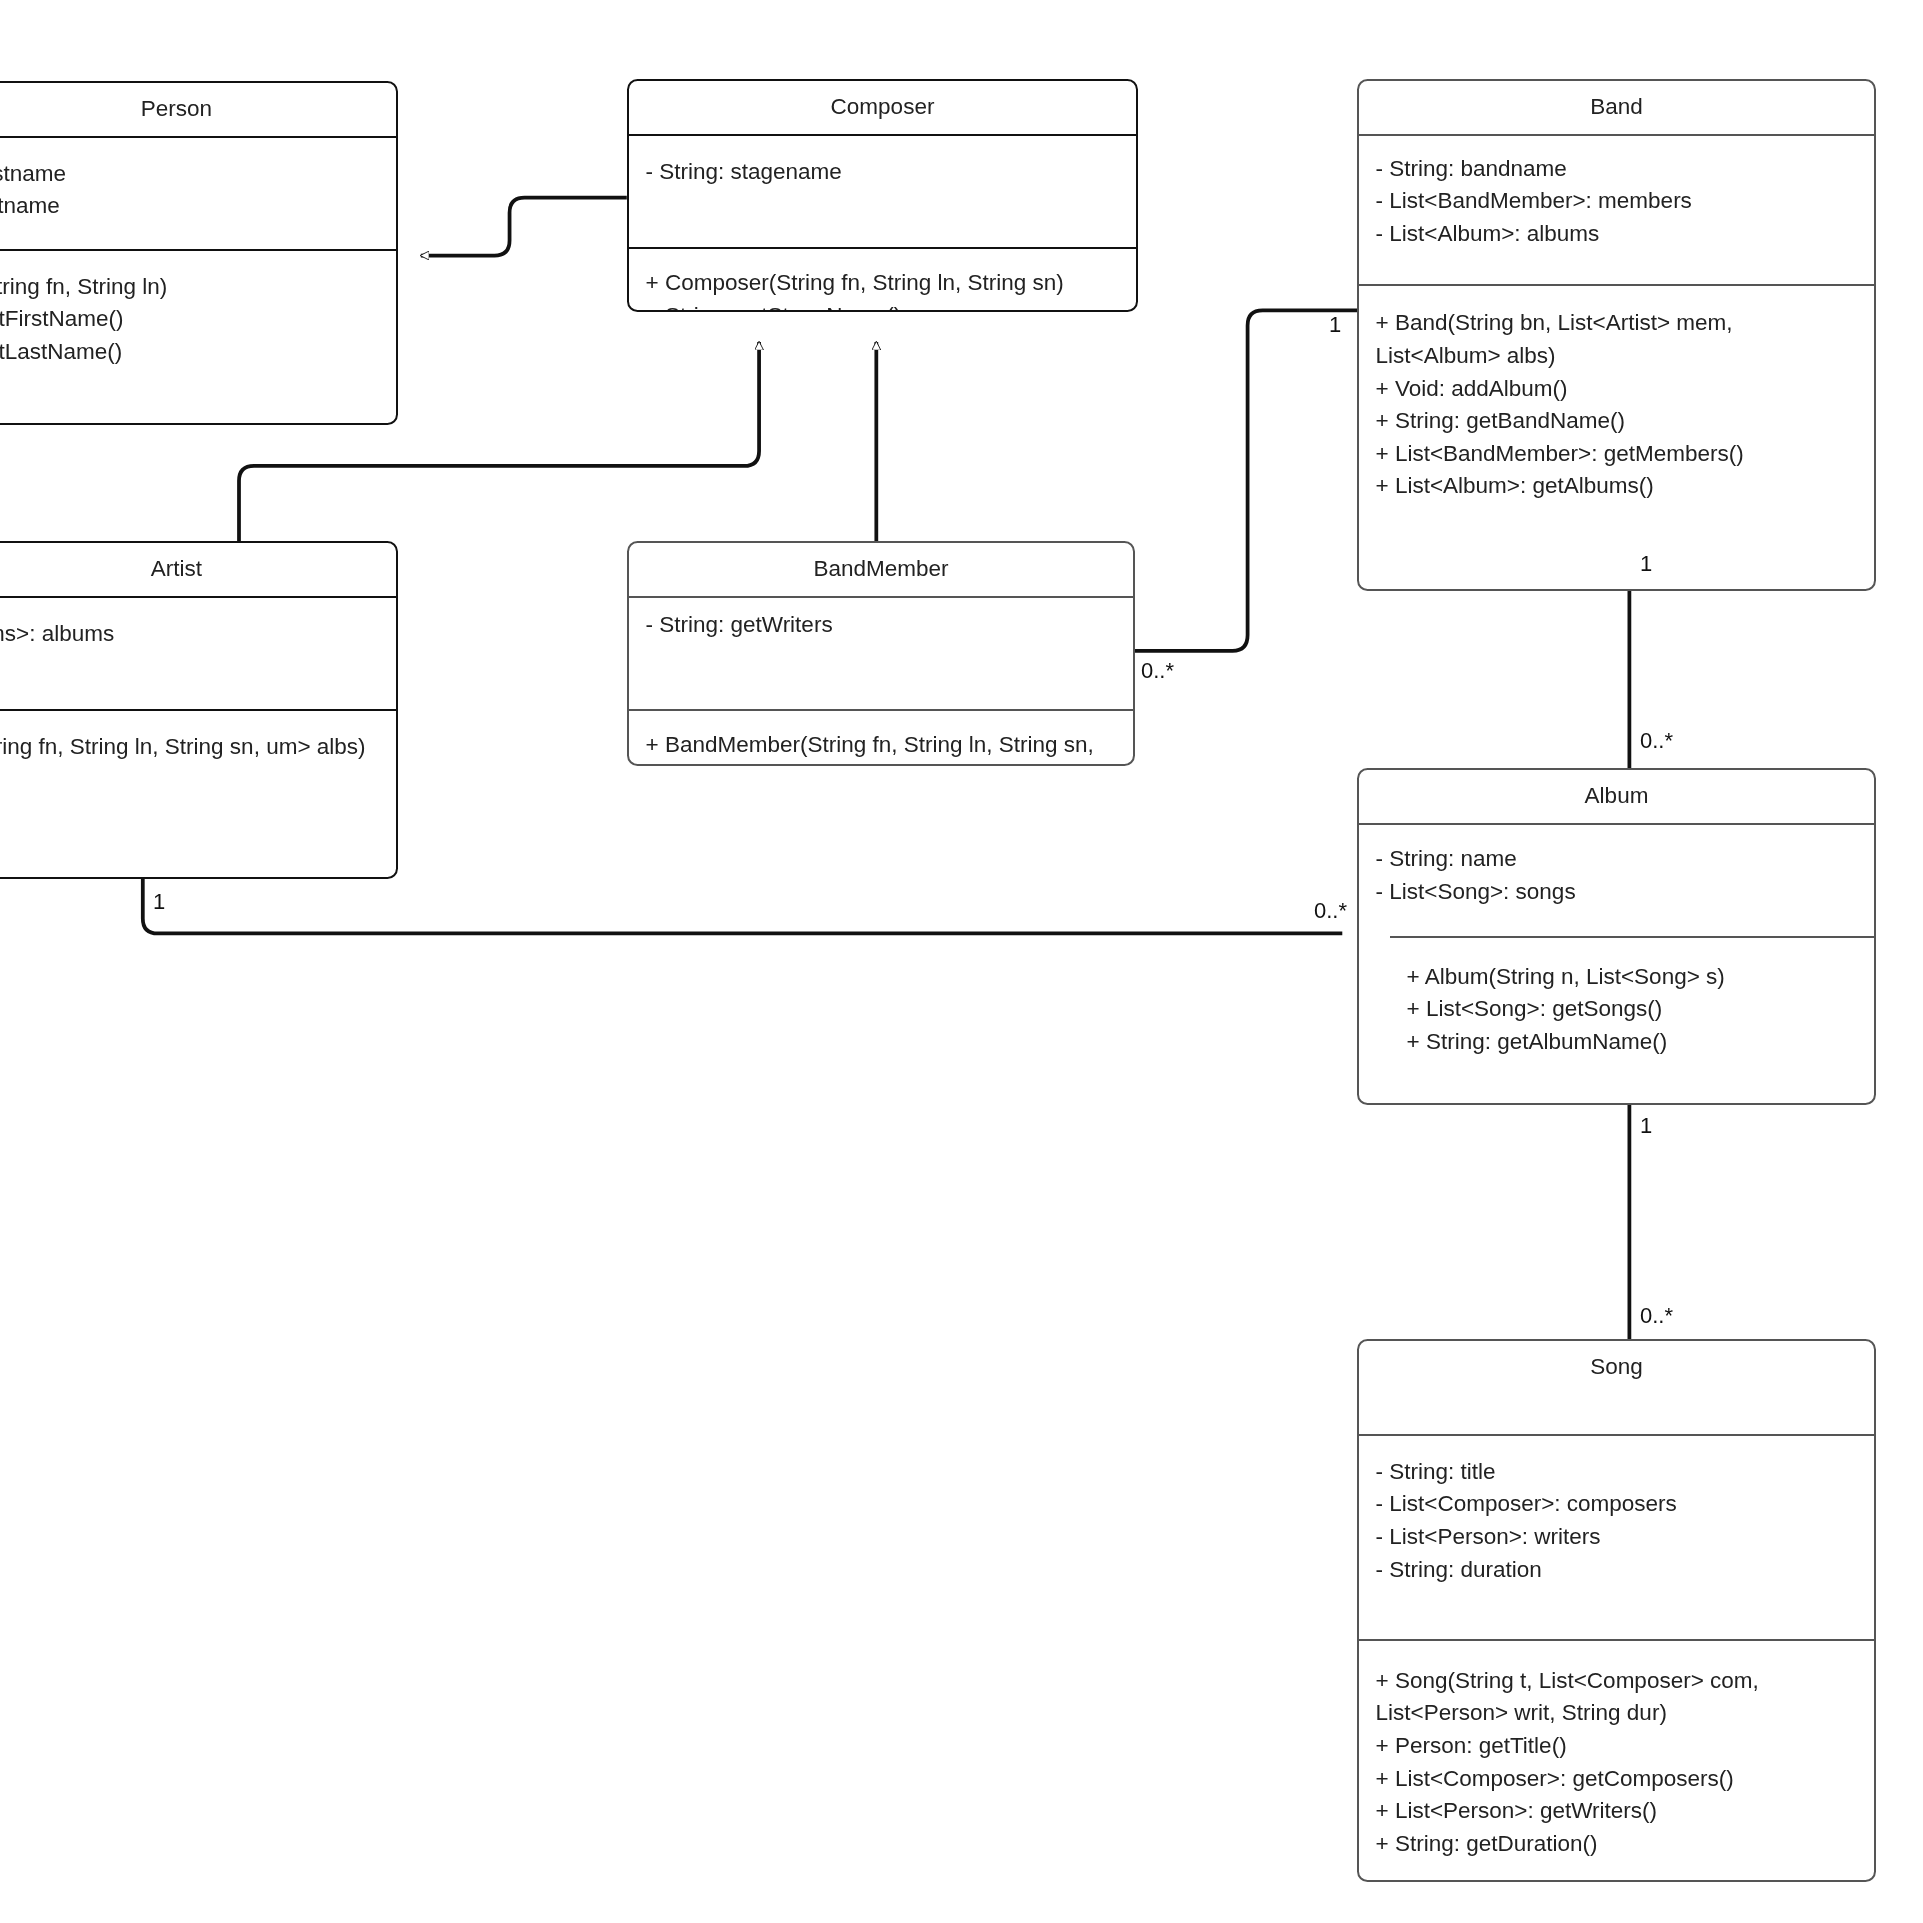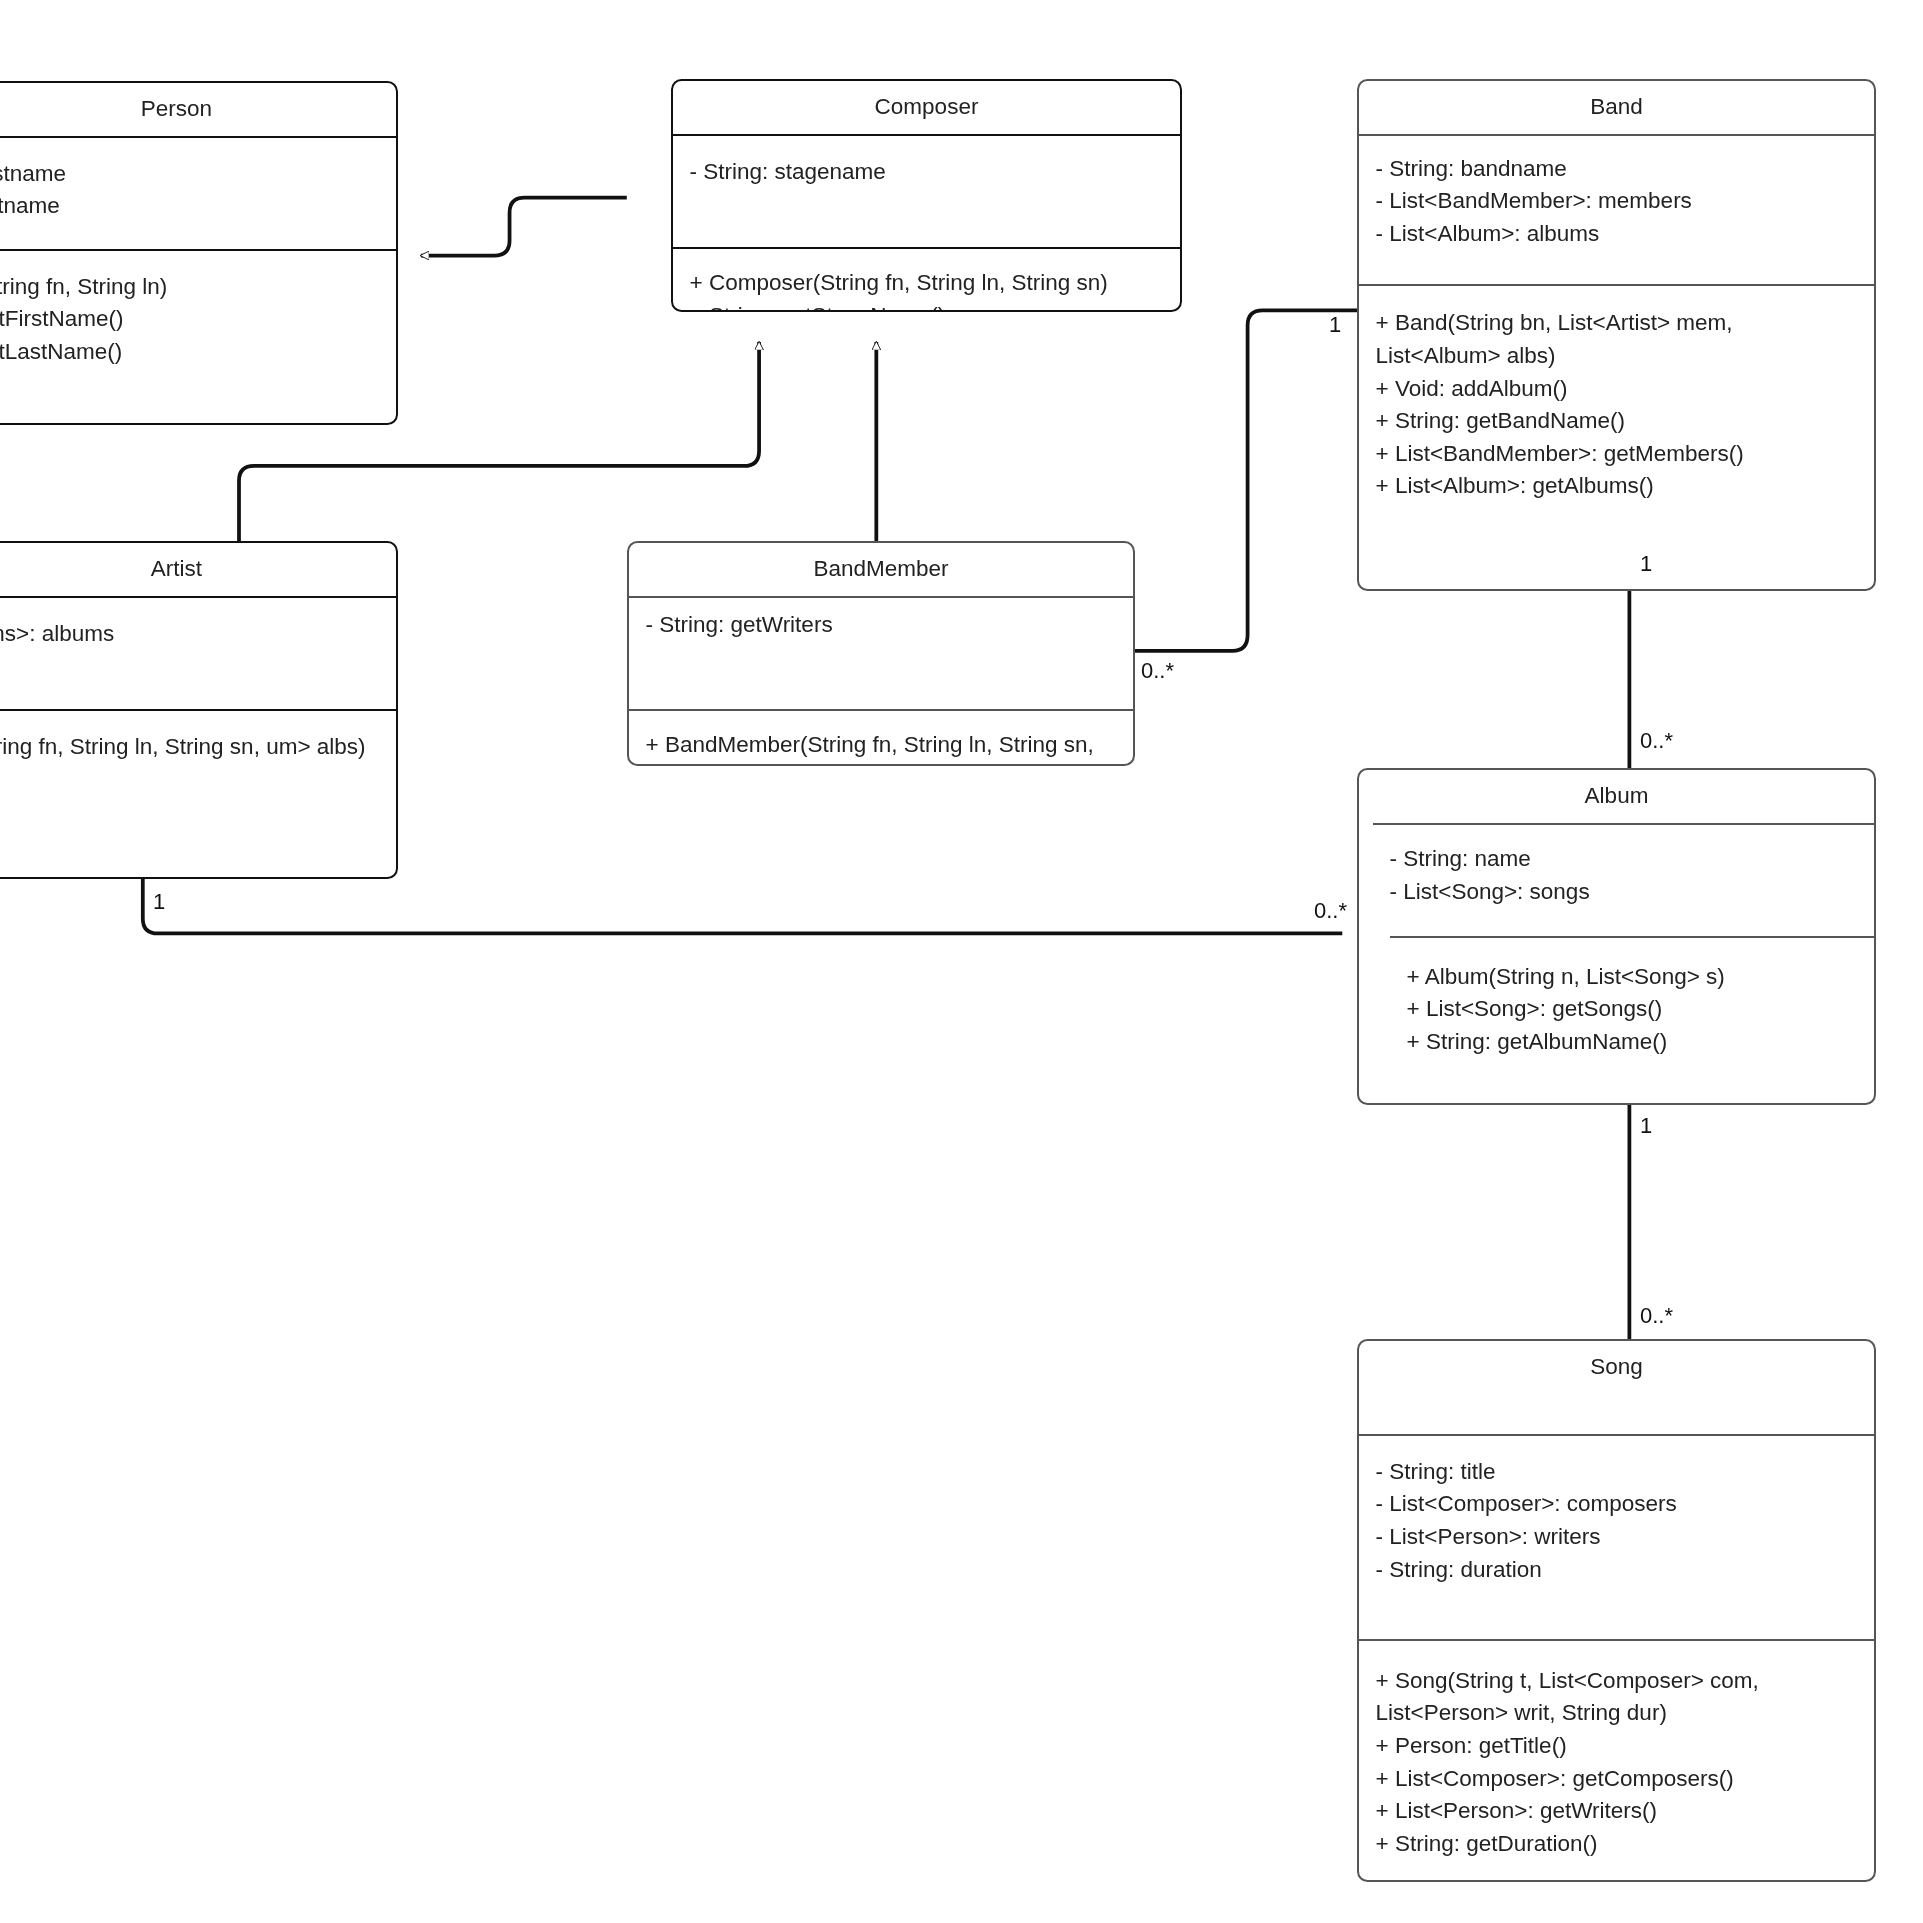--- a/index.html
+++ b/index.html
@@ -131,21 +131,21 @@
       <div class="row">firstname</div>
       <div class="row">astname</div>
     </div>
     <div class="uml-compartment ops">
       <div class="row">(String fn, String ln)</div>
       <div class="row"> getFirstName()</div>
       <div class="row"> getLastName()</div>
     </div>
   </div>
 
-  <div class="uml-class dark" style="left:627px; top:79px; width:511px; height:233px;margin-left:44px;">
+  <div class="uml-class dark" style="left:627px; top:79px; width:511px; height:233px;">
     <div class="uml-title">Composer</div>
     <div class="uml-compartment attrs" style="height:63px; padding-bottom:12px;">
       <div class="row">- String: stagename</div>
     </div>
     <div class="uml-compartment ops" style="padding-top:18px;">
       <div class="row">+ Composer(String fn, String ln, String sn)</div>
       <div class="row">+ String: getStageName()</div>
     </div>
   </div>
 
@@ -180,21 +180,21 @@
     <div class="uml-compartment attrs" style="height:62px; padding-top:10.5px; padding-bottom:10.5px;">
       <div class="row">- String: getWriters</div>
     </div>
     <div class="uml-compartment ops" style="padding-top:18px;">
       <div class="row wrap">+ BandMember(String fn, String ln, String sn, String inst)</div>
     </div>
   </div>
 
   <div class="uml-class" style="left:1357px; top:768px; width:519px; height:337px;">
     <div class="uml-title">Album</div>
-    <div class="uml-compartment attrs" style="height:111px; padding-top:18px;margin-left:14px;">
+    <div class="uml-compartment attrs" style="height:111px; padding-top:18px;">
       <div class="row">- String: name</div>
       <div class="row">- List&lt;Song&gt;: songs</div>
     </div>
     <div class="uml-compartment ops" style="padding-top:22.5px;margin-left:31px;">
       <div class="row">+ Album(String n, List&lt;Song&gt; s)</div>
       <div class="row">+ List&lt;Song&gt;: getSongs()</div>
       <div class="row">+ String: getAlbumName()</div>
     </div>
   </div>
 

